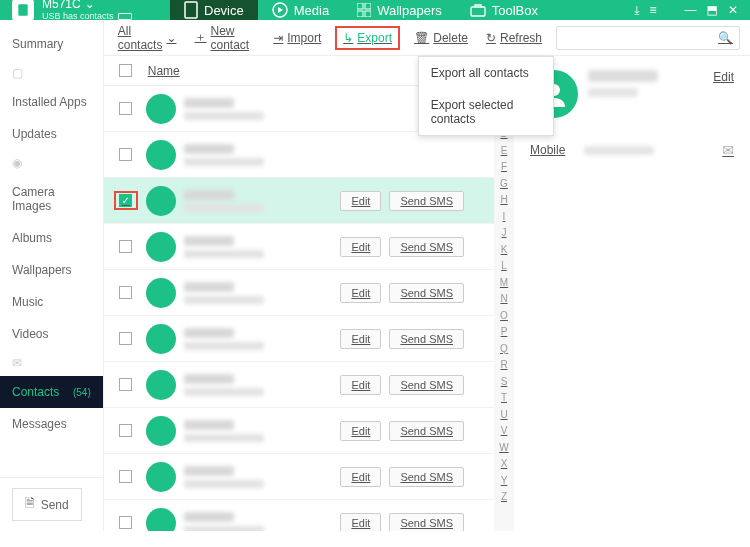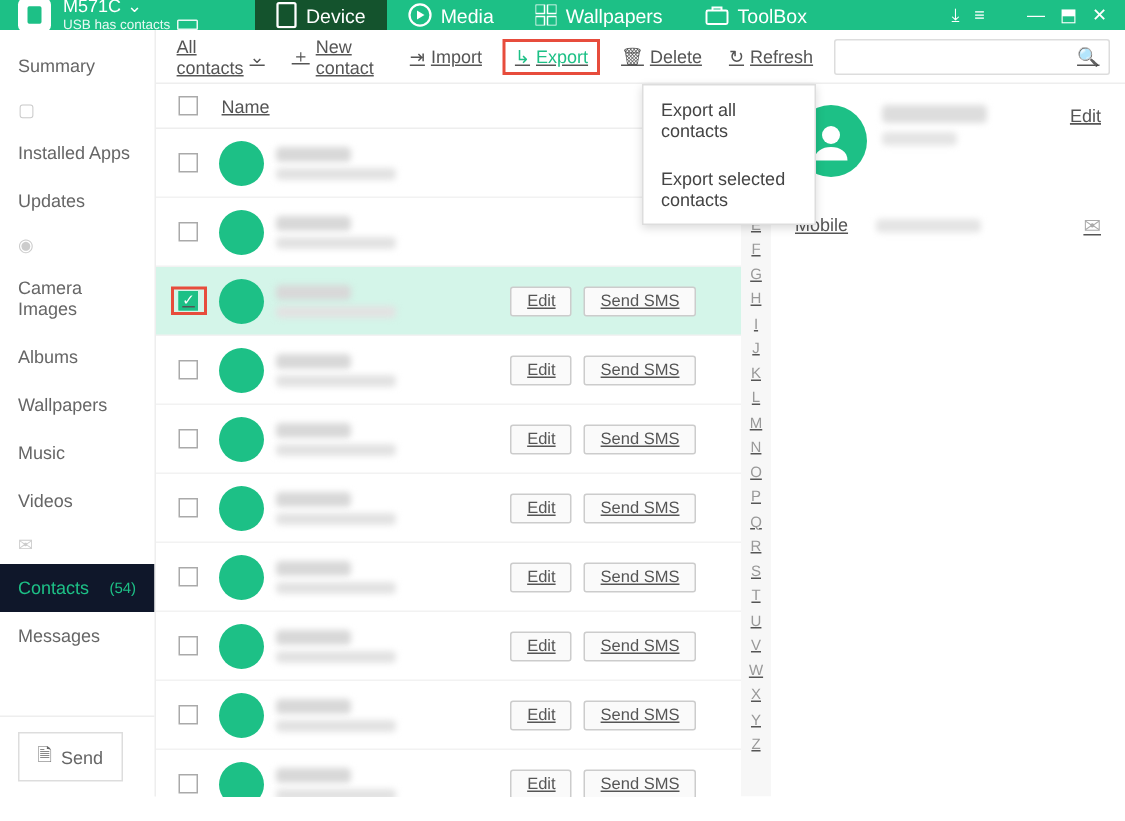--- a/index.html
+++ b/index.html
@@ -32,21 +32,21 @@
 
 
 .content { flex:1; display:flex; flex-direction:column; position:relative;text-decoration:underline; }
 .toolbar { height: 36px; border-bottom:1px solid #eee; display:flex; align-items:center; gap:10px; padding: 0 10px; font-size:12px; color:#555; position:relative;}
 .toolbar .tbtn { display:flex; align-items:center; gap:4px; cursor:pointer; padding: 4px 4px;}
 .toolbar .export-hl { border: 2px solid #e74c3c; padding: 3px 6px; }
 .toolbar .search { margin-left:auto; width:190px; height:24px; border:1px solid #ddd; border-radius:2px; display:flex; align-items:center; padding:0 6px;}
 .toolbar .search input { border:none; outline:none; flex:1; font-size:12px;}
 
 
-.export-menu { position:absolute; left: 324px; top: 36px; width: 116px; background:#fff; border:1px solid #ddd; box-shadow: 0 2px 6px rgba(0,0,0,0.15); z-index: 10;}
+.export-menu { position:absolute; left: 314px; top: 36px; width: 136px; background:#fff; border:1px solid #ddd; box-shadow: 0 2px 6px rgba(0,0,0,0.15); z-index: 10;}
 .export-menu div { padding: 9px 12px; font-size:12px; color:#444; cursor:pointer; }
 
 
 .body { flex:1; display:flex; overflow:hidden;}
 .list { flex:1; overflow-y:auto; }
 .list-header { display:flex; align-items:center; height: 30px; border-bottom:1px solid #eee; padding:0 10px; font-size:12px; color:#555;}
 .list-header .chk { width:24px; display:flex; justify-content:center;}
 .row { display:flex; align-items:center; height: 46px; border-bottom:1px solid #f2f2f2; padding:0 10px; }
 .row.selected { background:#d4f5e9; }
 .row .chk { width:24px; display:flex; justify-content:center;}

